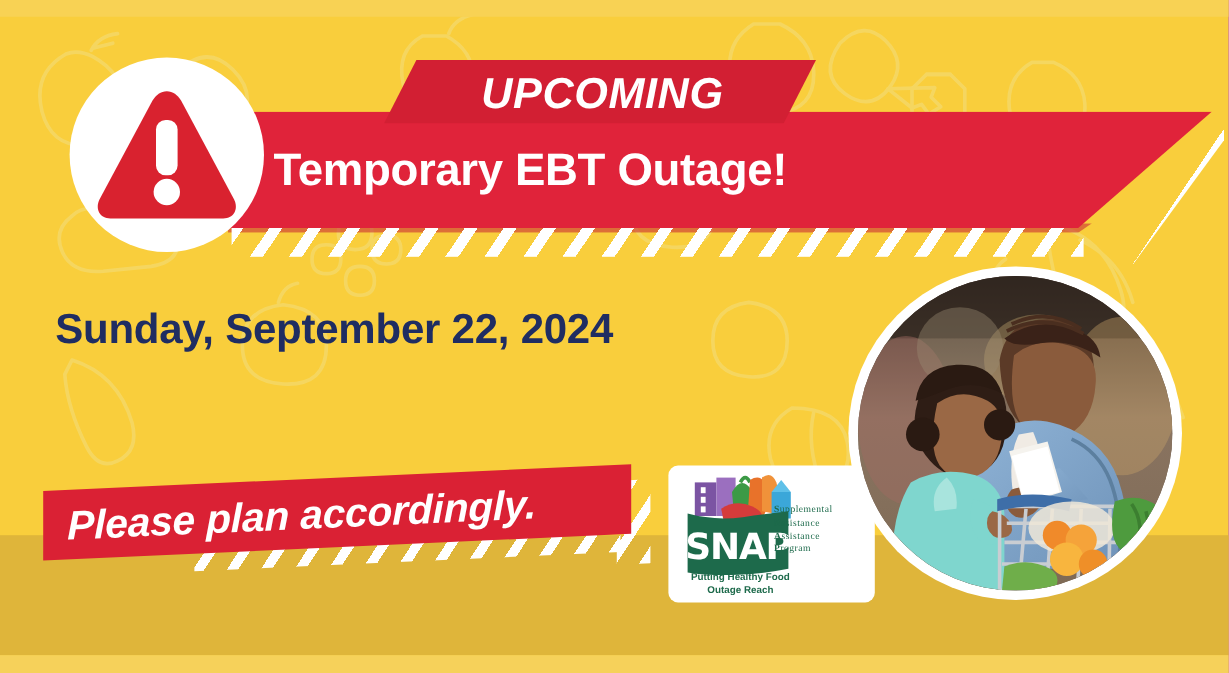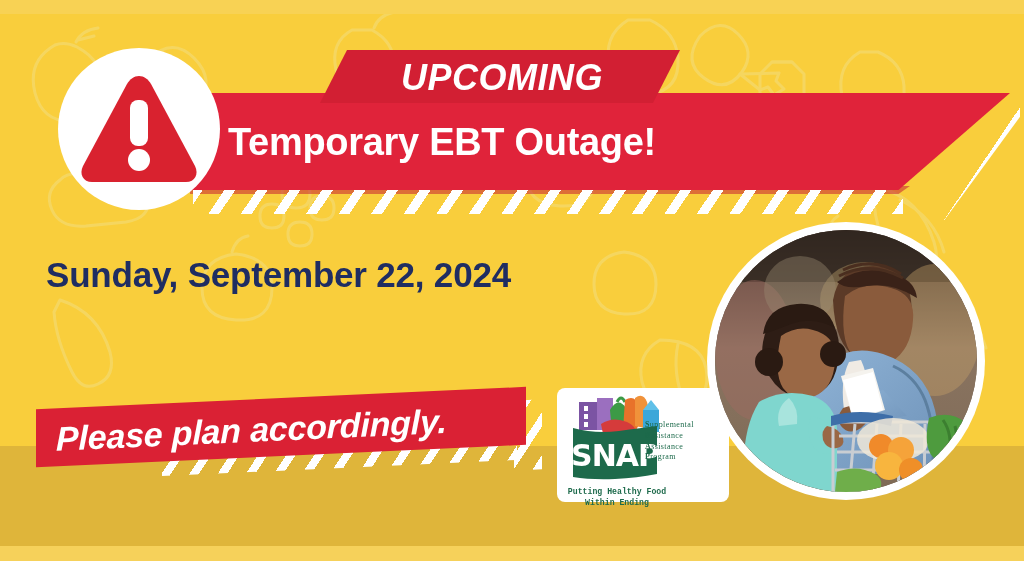--- a/index.html
+++ b/index.html
@@ -166,23 +166,22 @@
   .snap-desc {
     position:absolute; left:88px; top:32px; width:84px;
     color:#1D6A4B; font-size:8px; line-height:10.8px;
     font-family:Liberation Serif, serif;
     letter-spacing:.4px;
   }
   .snap-desc span.cap { font-weight:bold; }
   .snap-tag {
     position:absolute; left:0px; top:88px; width:120px;
     color:#1D6A4B; font-size:8.2px; line-height:10.5px; text-align:center;
-    font-family:Liberation Mono, monospace;
+    font-family:Liberation Sans, sans-serif;
     font-weight:bold;
-    margin-top:11px;
   }
 
   
   .photo-ring {
     position:absolute; left:707px; top:222px; width:278px; height:278px;
     border-radius:50%;
     background:#FFFFFF;
     overflow:hidden;
   }
   .photo-inner {
@@ -302,21 +301,21 @@
 
     <div class="snap-desc">
       <div><span class="cap">S</span><span>upplemental</span></div>
       <div><span class="cap">N</span><span>ssistance</span></div>
       <div><span class="cap">A</span><span>ssistance</span></div>
       <div><span class="cap">P</span><span>rogram</span></div>
     </div>
 
     <div class="snap-tag">
       <div>Putting Healthy Food</div>
-      <div>Within Ending</div>
+      <div>Outage Reach</div>
     </div>
   </div>
 
   <div class="photo-ring">
     <div class="photo-inner">
       <svg class="photo-svg" viewBox="0 0 262 262">
         <defs>
           <linearGradient id="bgstore" x1="0" y1="0" x2="0" y2="1">
             <stop offset="0%" stop-color="#3B2E26"></stop>
             <stop offset="45%" stop-color="#8A7461"></stop>

